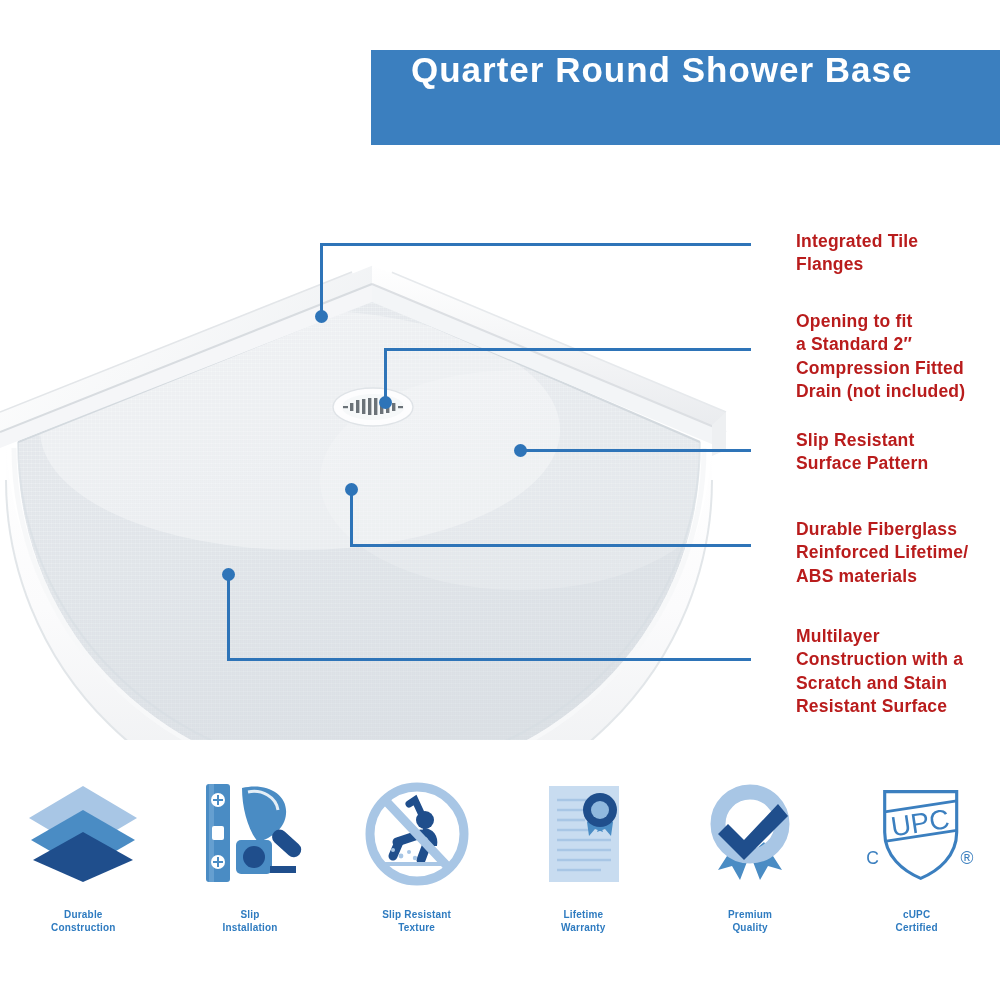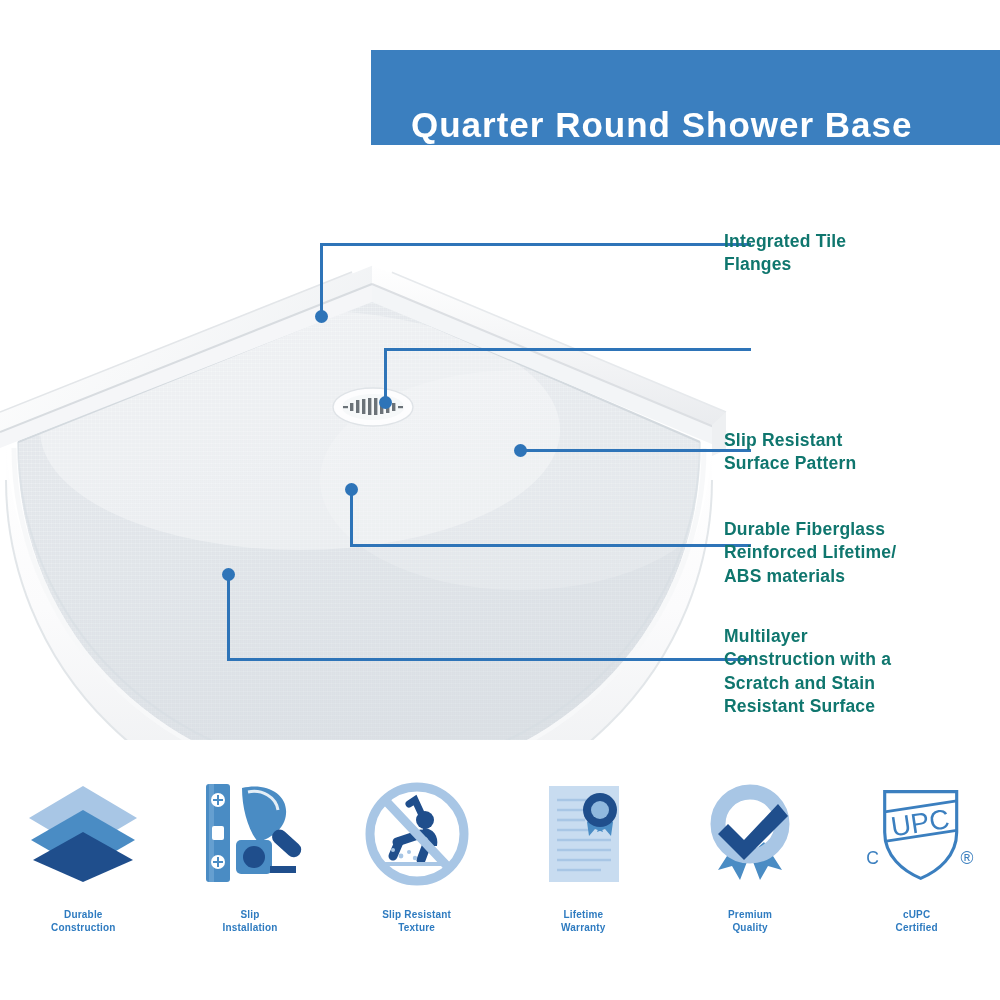--- a/index.html
+++ b/index.html
@@ -9,43 +9,43 @@
     background:#ffffff;
     font-family:"Liberation Sans","DejaVu Sans",sans-serif;
     overflow:hidden;position:relative;
   }
   .page{position:absolute;inset:0;width:1000px;height:1000px;}
 
   
   .banner{
     position:absolute;left:371px;top:50px;width:629px;height:95px;
     background:#3B7FBF;
-    display:flex;align-items:flex-end;
+    display:flex;align-items:flex-start;
   }
   .banner-title{
     color:#ffffff;
     font-size:35px;font-weight:bold;
     letter-spacing:1.0px;
     padding-left:40px;
     white-space:nowrap;
   }
 
   
   .product{position:absolute;left:0;top:180px;width:760px;height:560px;}
 
   
   .leader{position:absolute;}
   .lead-h{position:absolute;height:3px;background:#2E74B8;}
   .lead-v{position:absolute;width:3px;background:#2E74B8;}
   .lead-dot{position:absolute;width:13px;height:13px;border-radius:50%;background:#2E74B8;}
 
   
   .callout{
-    position:absolute;left:724px;
-    color:#0f766e;
+    position:absolute;left:796px;
+    color:#b91c1c;
     font-size:17.5px;font-weight:bold;
     line-height:1.33;
     letter-spacing:0.2px;
   }
   .callout div{white-space:nowrap;}
 
   
   .features{
     position:absolute;left:0;top:775px;width:1000px;height:205px;
     display:flex;align-items:flex-start;
@@ -193,20 +193,26 @@
     <div class="lead-dot" style="left:222px;top:568px;"></div>
     <div class="lead-v" style="left:227px;top:574px;height:86px;"></div>
     <div class="lead-h" style="left:227px;top:658px;width:524px;"></div>
   </div>
 
   <div class="callout" style="top:230px;">
     <div>Integrated Tile</div>
     <div>Flanges</div>
   </div>
 
+  <div class="callout" style="top:310px;">
+    <div>Opening to fit</div>
+    <div>a Standard 2″</div>
+    <div>Compression Fitted</div>
+    <div>Drain (not included)</div>
+  </div>
 
   <div class="callout" style="top:429px;">
     <div>Slip Resistant</div>
     <div>Surface Pattern</div>
   </div>
 
   <div class="callout" style="top:518px;">
     <div>Durable Fiberglass</div>
     <div>Reinforced Lifetime/</div>
     <div>ABS materials</div>

